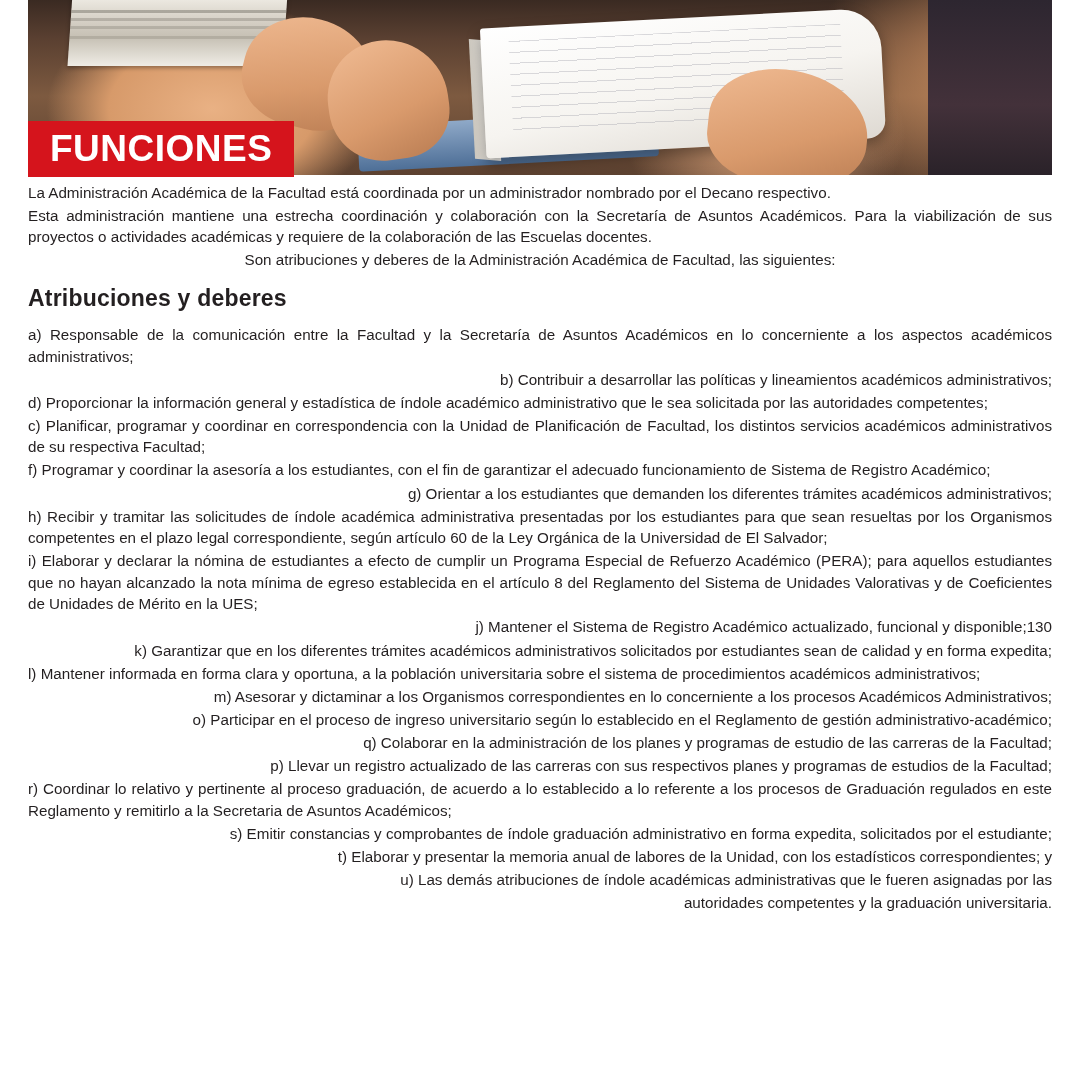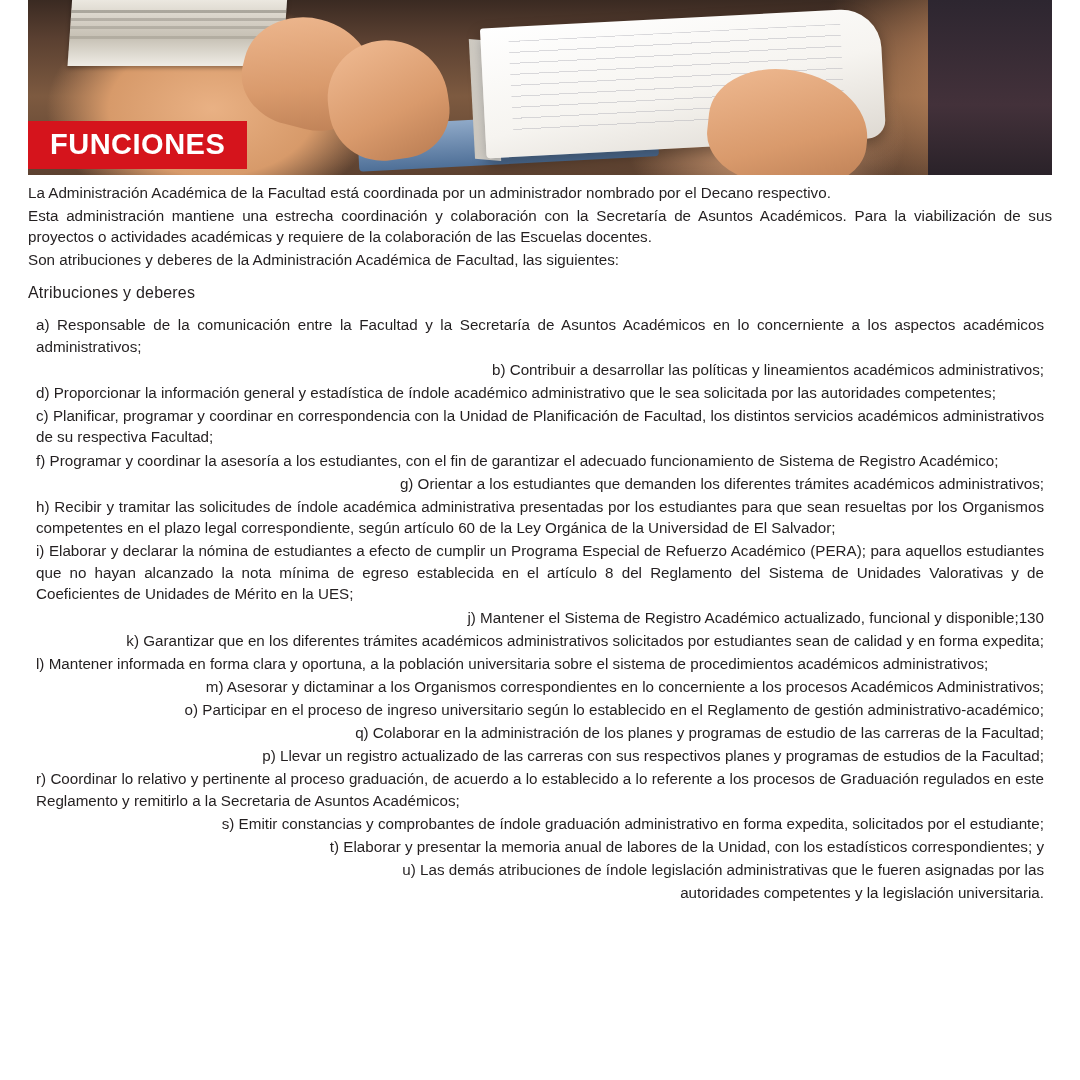--- a/index.html
+++ b/index.html
@@ -103,54 +103,54 @@
     background: linear-gradient(180deg,#2d2630,#43313a 60%,#2a2229);
   }
 
   
   .tag {
     position: absolute;
     left: 28px;
     top: 121px;
     background: #d5141c;
     color: #ffffff;
-    font-size: 29px;
+    font-size: 37px;
     font-weight: bold;
     letter-spacing: 0.5px;
     padding: 9px 22px 10px 22px;
     line-height: 1;
   }
 
   
   .content {
     position: absolute;
     left: 28px;
     right: 28px;
     top: 182px;
     font-size: 15.2px;
     line-height: 1.42;
     color: #231f20;
   }
   .intro p {
     margin: 0 0 1px 0;
     text-align: justify;
   }
-  .intro p.nojust { text-align: left; }
+  .intro p.nojust { text-align: center; }
 
   h2.section-title {
-    font-size: 16px;
-    font-weight: normal;
+    font-size: 23px;
+    font-weight: bold;
     margin: 12px 0 9px 0;
     color: #231f20;
     letter-spacing: .2px;
   }
 
   ul.items {
     list-style: none;
-    margin: 8px;
+    margin: 0;
     padding: 0;
   }
   ul.items li {
     text-align: justify;
     margin: 0 0 1.5px 0;
   }
   ul.items li.nojust { text-align: right; }
 </style>
 </head>
 <body>
@@ -194,18 +194,18 @@
       <li class="nojust">j) Mantener el Sistema de Registro Académico actualizado, funcional y disponible;130</li>
       <li class="nojust">k) Garantizar que en los diferentes trámites académicos administrativos solicitados por estudiantes sean de calidad y en forma expedita;</li>
       <li>l) Mantener informada en forma clara y oportuna, a la población universitaria sobre el sistema de procedimientos académicos administrativos;</li>
       <li class="nojust">m) Asesorar y dictaminar a los Organismos correspondientes en lo concerniente a los procesos Académicos Administrativos;</li>
       <li class="nojust">o) Participar en el proceso de ingreso universitario según lo establecido en el Reglamento de gestión administrativo-académico;</li>
       <li class="nojust">q) Colaborar en la administración de los planes y programas de estudio de las carreras de la Facultad;</li>
       <li class="nojust">p) Llevar un registro actualizado de las carreras con sus respectivos planes y programas de estudios de la Facultad;</li>
       <li>r) Coordinar lo relativo y pertinente al proceso graduación, de acuerdo a lo establecido a lo referente a los procesos de Graduación regulados en este Reglamento y remitirlo a la Secretaria de Asuntos Académicos;</li>
       <li class="nojust">s) Emitir constancias y comprobantes de índole graduación administrativo en forma expedita, solicitados por el estudiante;</li>
       <li class="nojust">t) Elaborar y presentar la memoria anual de labores de la Unidad, con los estadísticos correspondientes; y</li>
-      <li class="nojust">u) Las demás atribuciones de índole legislación administrativas que le fueren asignadas por las</li>
-      <li class="nojust">autoridades competentes y la legislación universitaria.</li>
+      <li class="nojust">u) Las demás atribuciones de índole académicas administrativas que le fueren asignadas por las</li>
+      <li class="nojust">autoridades competentes y la graduación universitaria.</li>
     </ul>
 
   </div>
 </div>
 
 </body></html>

